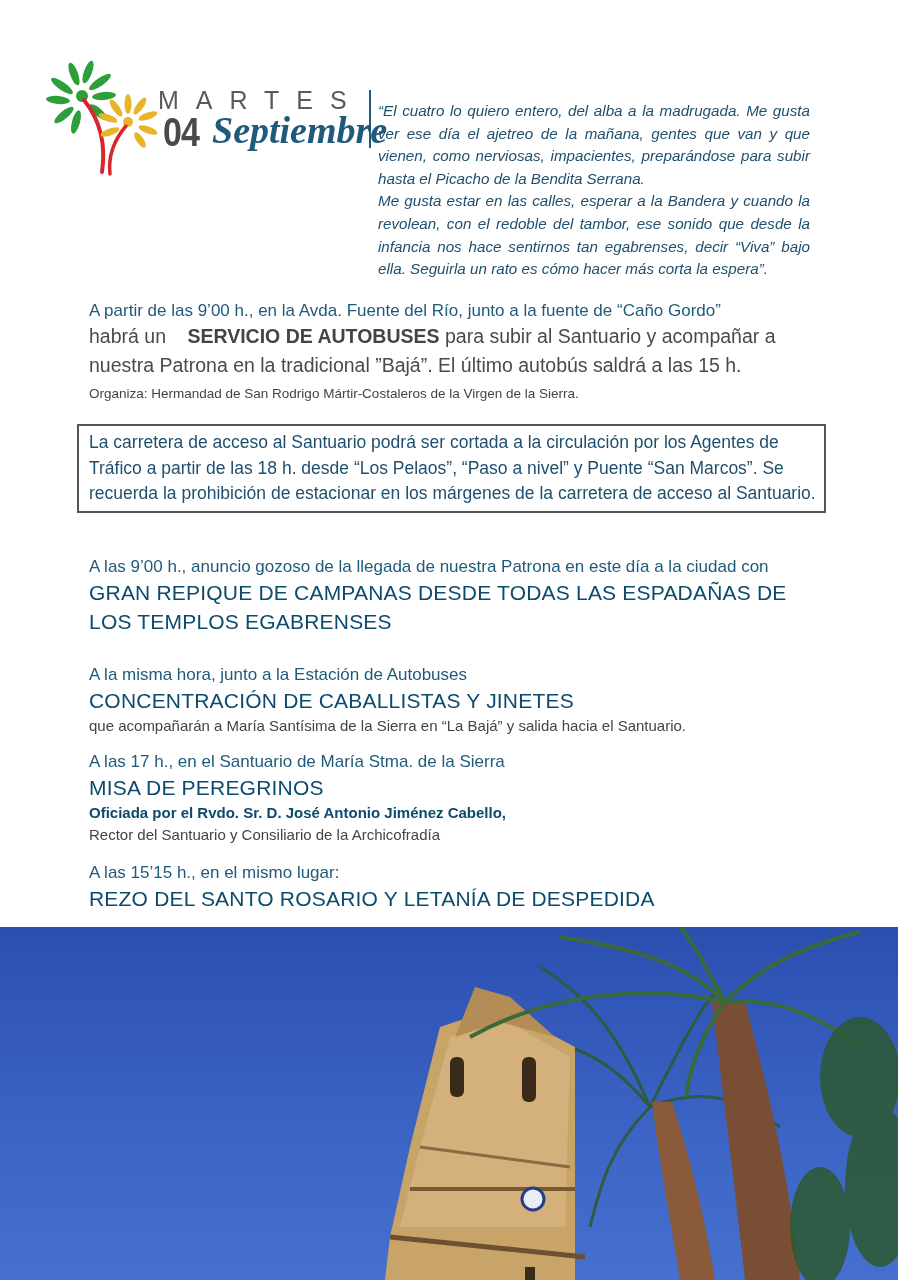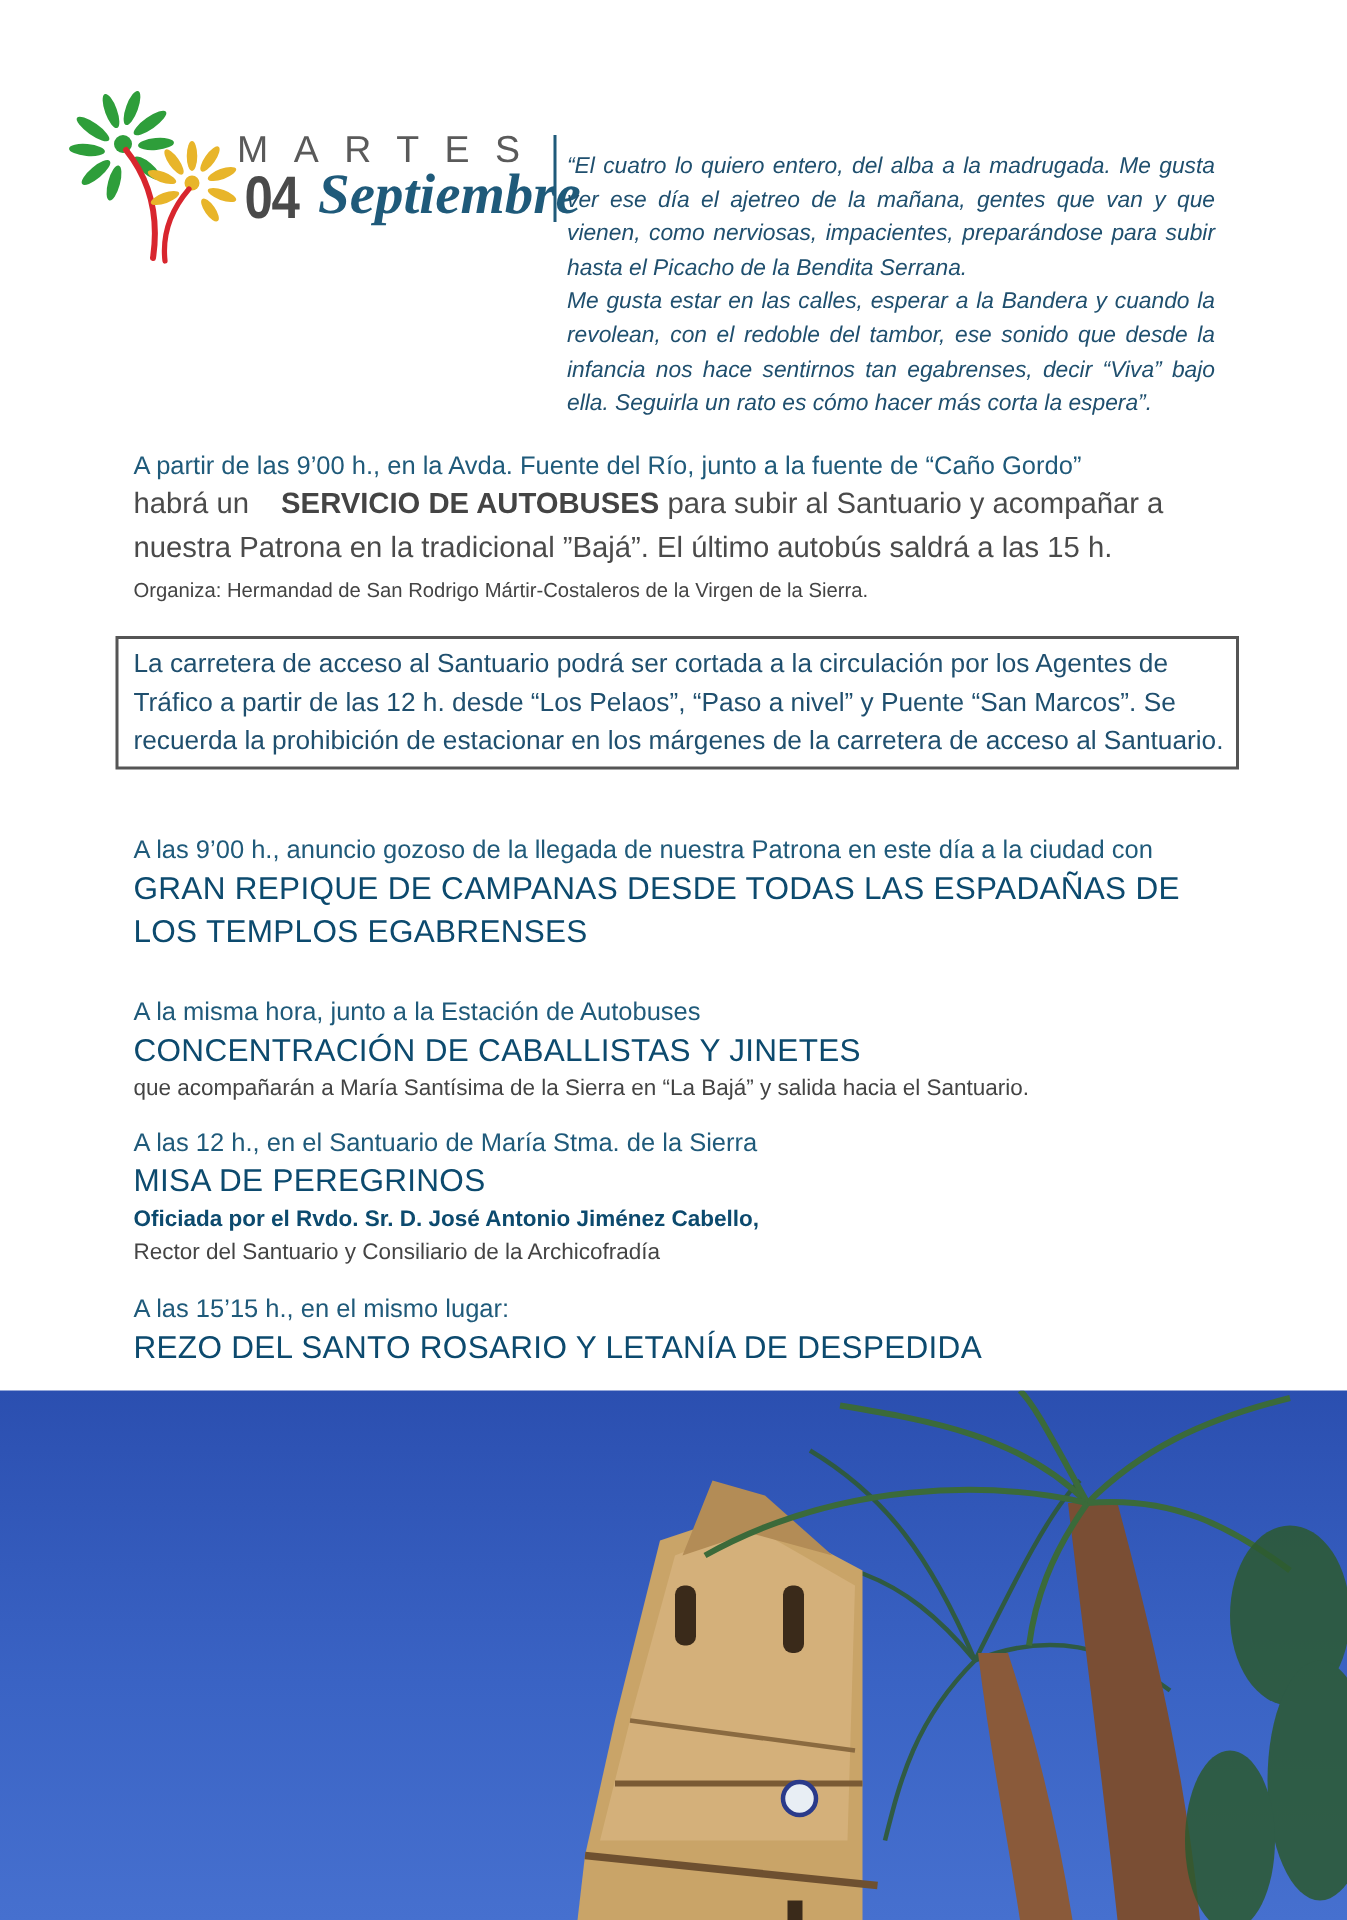--- a/index.html
+++ b/index.html
@@ -82,35 +82,35 @@
   <p>“El cuatro lo quiero entero, del alba a la madrugada. Me gusta ver ese día el ajetreo de la mañana, gentes que van y que vienen, como nerviosas, impacientes, preparándose para subir hasta el Picacho de la Bendita Serrana.</p>
   <p>Me gusta estar en las calles, esperar a la Bandera y cuando la revolean, con el redoble del tambor, ese sonido que desde la infancia nos hace sentirnos tan egabrenses, decir “Viva” bajo ella. Seguirla un rato es cómo hacer más corta la espera”.</p>
 </div>
 
 <div id="bus" class="abs">
   <div class="intro">A partir de las 9’00 h., en la Avda. Fuente del Río, junto a la fuente de “Caño Gordo”</div>
   <div class="body-lg"><span>habrá un </span><b>SERVICIO DE AUTOBUSES</b><span> para subir al Santuario y acompañar a nuestra Patrona en la tradicional ”Bajá”. El último autobús saldrá a las 15 h.</span></div>
   <div class="small" style="margin-top:4px">Organiza: Hermandad de San Rodrigo Mártir-Costaleros de la Virgen de la Sierra.</div>
 </div>
 
-<div id="notice" class="abs">La carretera de acceso al Santuario podrá ser cortada a la circulación por los Agentes de Tráfico a partir de las 12 h. desde “Los Pelaos”, “Paso a nivel” y Puente “San Marcos”.  Se recuerda la prohibición de estacionar en los márgenes de la carretera de acceso al Santuario.</div>
+<div id="notice" class="abs">La carretera de acceso al Santuario podrá ser cortada a la circulación por los Agentes de Tráfico a partir de las 18 h. desde “Los Pelaos”, “Paso a nivel” y Puente “San Marcos”.  Se recuerda la prohibición de estacionar en los márgenes de la carretera de acceso al Santuario.</div>
 
 <div id="bells" class="abs">
   <div class="intro">A las 9’00 h., anuncio gozoso de la llegada de nuestra Patrona en este día a la ciudad con</div>
   <div class="heading">GRAN REPIQUE DE CAMPANAS DESDE TODAS LAS ESPADAÑAS DE LOS TEMPLOS EGABRENSES</div>
 </div>
 
 <div id="riders" class="abs">
   <div class="intro">A la misma hora, junto a la Estación de Autobuses</div>
   <div class="heading">CONCENTRACIÓN DE CABALLISTAS Y JINETES</div>
   <div class="sub">que acompañarán a María Santísima de la Sierra en “La Bajá” y salida hacia el Santuario.</div>
 </div>
 
 <div id="mass" class="abs">
-  <div class="intro">A las 12 h., en el Santuario de María Stma. de la Sierra</div>
+  <div class="intro">A las 17 h., en el Santuario de María Stma. de la Sierra</div>
   <div class="heading">MISA DE PEREGRINOS</div>
   <div class="sub-b">Oficiada por el Rvdo. Sr. D. José Antonio Jiménez Cabello,</div>
   <div class="sub">Rector del Santuario y Consiliario de la Archicofradía</div>
 </div>
 
 <div id="rosary" class="abs">
   <div class="intro">A las 15’15 h., en el mismo lugar:</div>
   <div class="heading">REZO DEL SANTO ROSARIO Y LETANÍA DE DESPEDIDA</div>
 </div>
 

